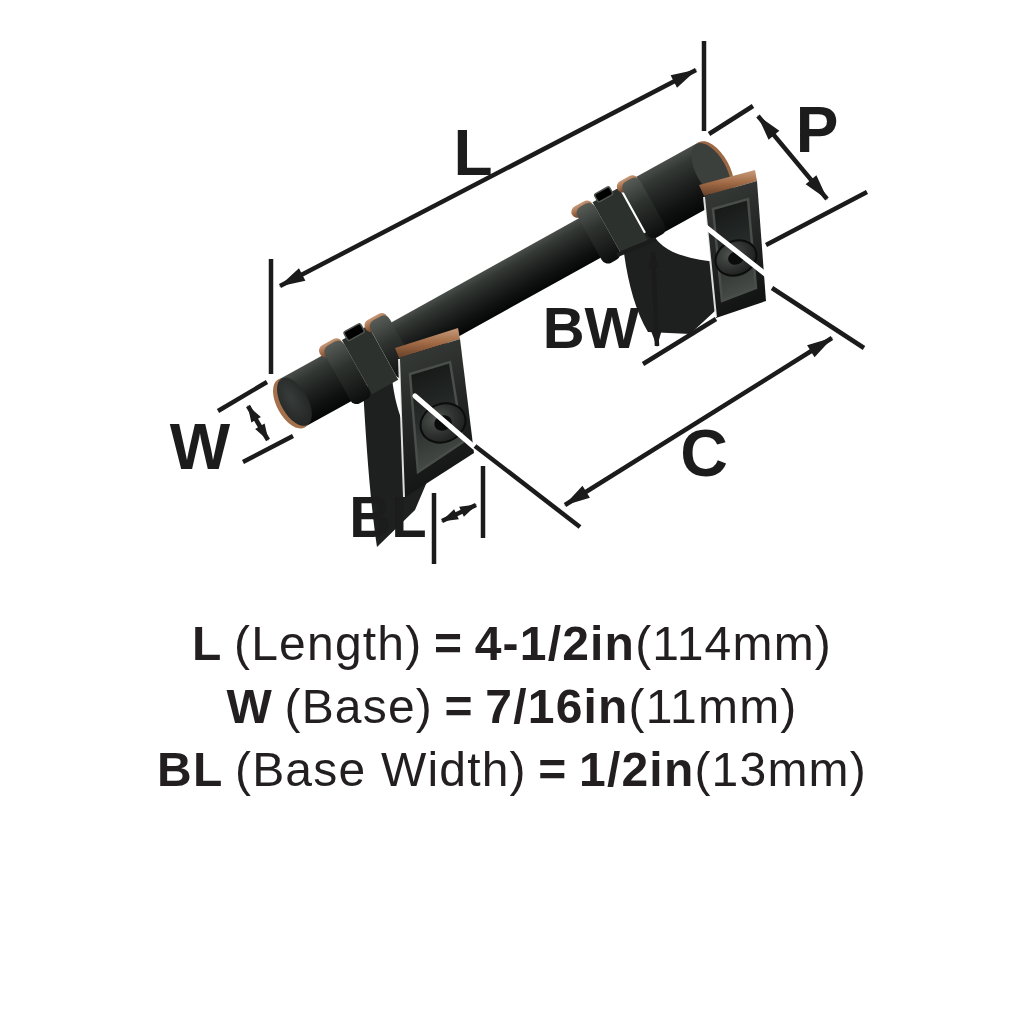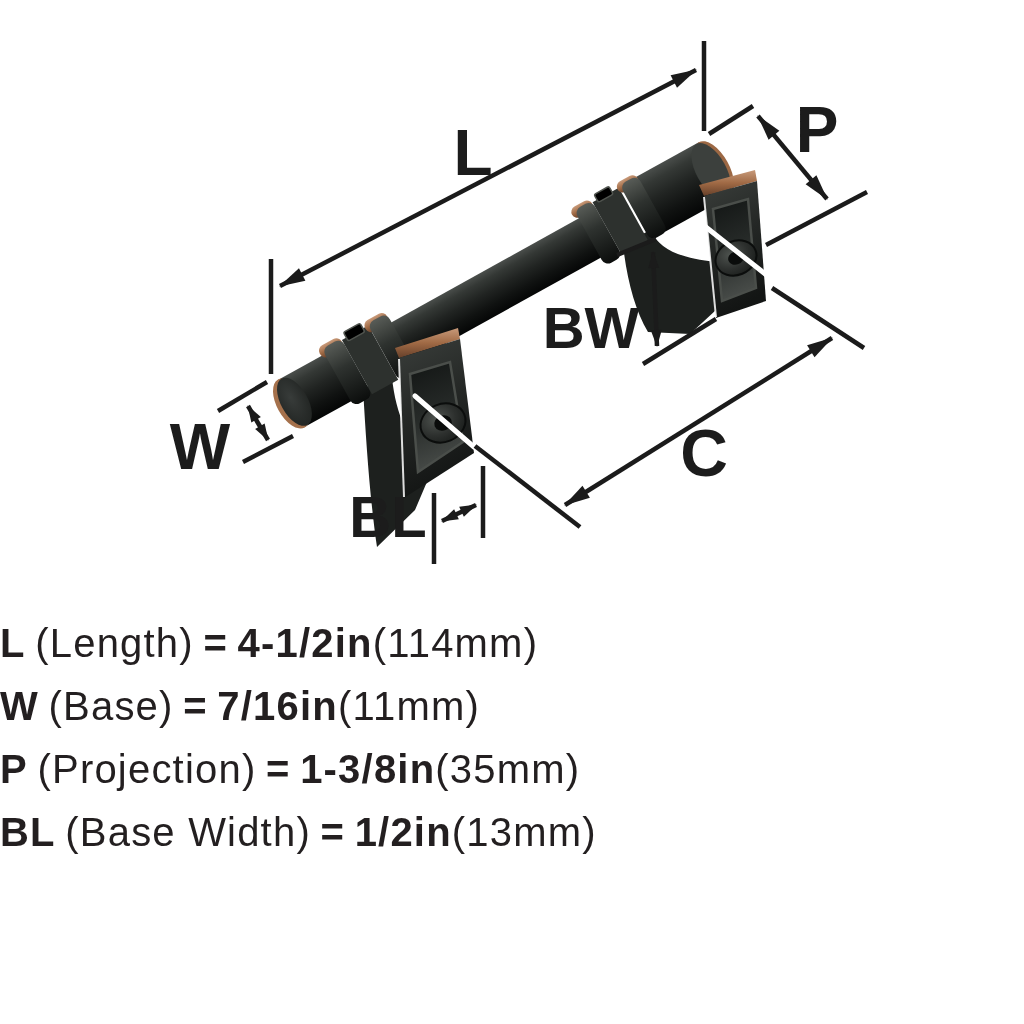--- a/index.html
+++ b/index.html
@@ -5,22 +5,22 @@
   html,body{margin:0;padding:0;background:#ffffff;}
   #stage{position:relative;width:1024px;height:1024px;background:#ffffff;overflow:hidden;
          font-family:"Liberation Sans", sans-serif;}
   #diagram-svg{position:absolute;left:0;top:0;}
   .dim-line{stroke:#1b1b1b;stroke-width:4.5;fill:none;}
   .dim-tick{stroke:#1b1b1b;stroke-width:4.5;fill:none;}
   .dim-label{fill:#1c1c1c;font-weight:700;text-anchor:middle;
              font-family:"Liberation Sans", sans-serif;}
   .screw-axis{stroke:#ffffff;stroke-width:5;stroke-linecap:round;fill:none;}
   .plate-edge-hi{stroke:#ffffff;stroke-width:2;opacity:.85;}
-  #spec-list{position:absolute;left:0;right:0;top:612px;
-             color:#231f20;font-size:40px;letter-spacing:1.2px;line-height:63px;
+  #spec-list{position:absolute;left:0;right:0;top:612px;text-align:center;
+             color:#231f20;font-size:48px;letter-spacing:1.2px;line-height:63px;
              white-space:nowrap;}
   .spec-line{height:63px;}
   .spec-abbr{font-weight:700;}
   .spec-name{font-weight:400;margin-left:.24em;}
   .spec-eq{font-weight:700;margin:0 .24em;}
   .spec-imperial{font-weight:700;}
   .spec-metric{font-weight:400;}
 </style>
 </head>
 <body>
@@ -174,19 +174,16 @@
   </svg>
 
   <div id="spec-list">
     <div class="spec-line">
       <span class="spec-abbr">L</span><span class="spec-name">(Length)</span><span class="spec-eq">=</span><span class="spec-imperial">4-1/2in</span><span class="spec-metric">(114mm)</span>
     </div>
     <div class="spec-line">
       <span class="spec-abbr">W</span><span class="spec-name">(Base)</span><span class="spec-eq">=</span><span class="spec-imperial">7/16in</span><span class="spec-metric">(11mm)</span>
     </div>
     <div class="spec-line">
-      <span class="spec-abbr">P</span><span class="spec-name">(Projection)</span><span class="spec-eq">=</span><span class="spec-imperial">1-3/8in</span><span class="spec-metric">(35mm)</span>
-    </div>
-    <div class="spec-line">
       <span class="spec-abbr">BL</span><span class="spec-name">(Base Width)</span><span class="spec-eq">=</span><span class="spec-imperial">1/2in</span><span class="spec-metric">(13mm)</span>
     </div>
   </div>
 </div>
 
 </body></html>

